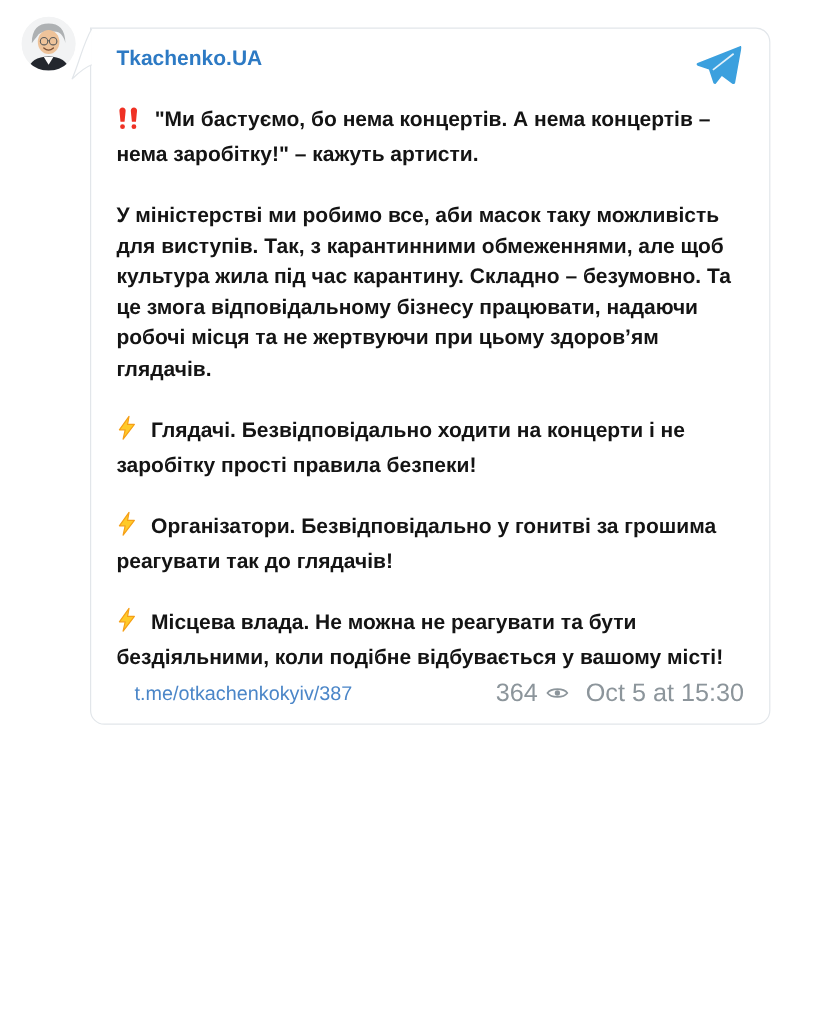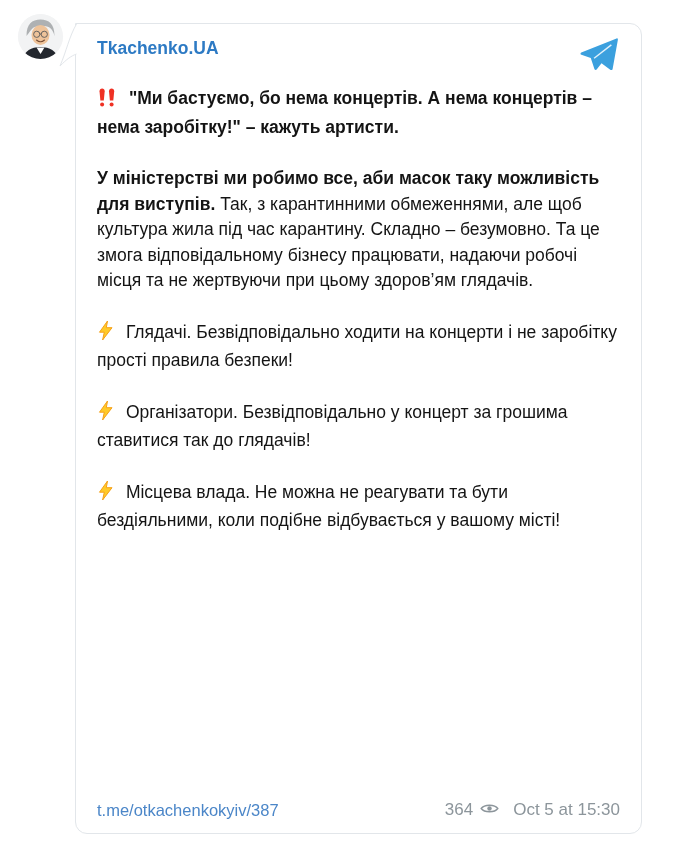--- a/index.html
+++ b/index.html
@@ -5,56 +5,56 @@
   html,body{margin:0;padding:0;}
   .screen{
     position:relative;width:697px;height:856px;background:#ffffff;
     font-family:"Liberation Sans","DejaVu Sans",sans-serif;overflow:hidden;
   }
   .avatar{
     position:absolute;left:18px;top:14px;width:45px;height:45px;border-radius:50%;
     overflow:hidden;background:#f2f3f4;cursor:pointer;
   }
   .bubble{
-    position:absolute;left:75px;top:23px;width:567px;height:811px;box-sizing:border-box;
+    position:absolute;left:75px;top:23px;width:567px;height:581px;box-sizing:border-box;
     background:#fff;border:1px solid var(--bubble-border,#e2e6ea);
     border-radius:12px;border-top-left-radius:0;
     padding:10px 21px 14px 21px;
   }
   .tail{position:absolute;left:-17px;top:-1px;width:18px;height:46px;}
   .msg-header{display:flex;justify-content:space-between;align-items:flex-start;margin-bottom:12px;}
   .author{
     font-size:17.5px;font-weight:700;color:var(--accent-blue,#2d7ac4);
     line-height:28px;text-decoration:none;cursor:pointer;
   }
   .plane{margin-top:4px;margin-right:2px;}
   .plane-path{fill:var(--brand-plane,#3ba0de);}
   .paragraph{
     font-size:17.5px;line-height:25.5px;color:var(--text,#141414);
     margin:26px 0 0 0;
   }
   .paragraph:first-child{margin-top:0;}
-  .run{font-weight:400;}
+  .run{font-weight:700;}
   .run.bold{font-weight:700;}
   .msg-icon{display:inline-block;vertical-align:-3px;}
   .icon-bangs{margin-right:4px;}
   .bangs-path{fill:var(--emoji-red,#ef3124);}
   .icon-fire{margin-right:3px;}
   .fire-outer{fill:var(--fire-orange,#ff6d3f);}
   .icon-bolt{margin-right:7px;}
   .bolt-path{fill:var(--bolt-yellow,#ffca28);stroke:#f59f17;stroke-width:1;stroke-linejoin:round;}
   .msg-footer{
-    position:absolute;left:21px;right:21px;bottom:13px;
+    position:absolute;left:36px;right:21px;bottom:13px;
     display:flex;justify-content:space-between;align-items:center;text-align:right;
   }
   .footer-link{
     font-size:16.5px;color:var(--link-blue,#4b86c8);text-decoration:none;cursor:pointer;
   }
   .footer-meta{
-    display:flex;align-items:center;font-size:17px;color:var(--meta-gray,#8c959b);
+    display:flex;align-items:center;font-size:21px;color:var(--meta-gray,#8c959b);
   }
   .views-count{margin-right:7px;}
   .eye{display:inline-block;}
   .eye-stroke{stroke:var(--meta-gray,#8c959b);}
   .eye-fill{fill:var(--meta-gray,#8c959b);}
   .date-label{margin-left:14px;}
 </style>
 </head>
 <body>
 
@@ -104,21 +104,21 @@
         <div class="paragraph"><span class="run bold">У міністерстві ми робимо все, аби масок таку можливість для виступів.</span><span class="run"> Так, з карантинними обмеженнями, але щоб культура жила під час карантину. Складно – безумовно. Та це змога відповідальному бізнесу працювати, надаючи робочі місця та не жертвуючи при цьому здоров’ям глядачів.</span></div>
         <div class="paragraph">
   <span class="msg-icon icon-bolt"><svg width="17" height="21" viewBox="0 0 17 21">
               <polygon class="bolt-path" points="10.5,1 2.5,12.2 7.3,12.2 5.6,20 15,7.7 9.3,7.7"></polygon>
             </svg></span>
 <span class="run">Глядачі. Безвідповідально ходити на концерти і не заробітку прості правила безпеки!</span></div>
         <div class="paragraph">
   <span class="msg-icon icon-bolt"><svg width="17" height="21" viewBox="0 0 17 21">
               <polygon class="bolt-path" points="10.5,1 2.5,12.2 7.3,12.2 5.6,20 15,7.7 9.3,7.7"></polygon>
             </svg></span>
-<span class="run">Організатори. Безвідповідально у концерт за грошима ставитися так до глядачів!</span></div>
+<span class="run">Організатори. Безвідповідально у гонитві за грошима реагувати так до глядачів!</span></div>
         <div class="paragraph">
   <span class="msg-icon icon-bolt"><svg width="17" height="21" viewBox="0 0 17 21">
               <polygon class="bolt-path" points="10.5,1 2.5,12.2 7.3,12.2 5.6,20 15,7.7 9.3,7.7"></polygon>
             </svg></span>
 <span class="run">Місцева влада. Не можна не реагувати та бути бездіяльними, коли подібне відбувається у вашому місті!</span></div>
       </div>
 
     <div class="msg-footer">
       <a class="footer-link">t.me/otkachenkokyiv/387</a>
       <span class="footer-meta">

